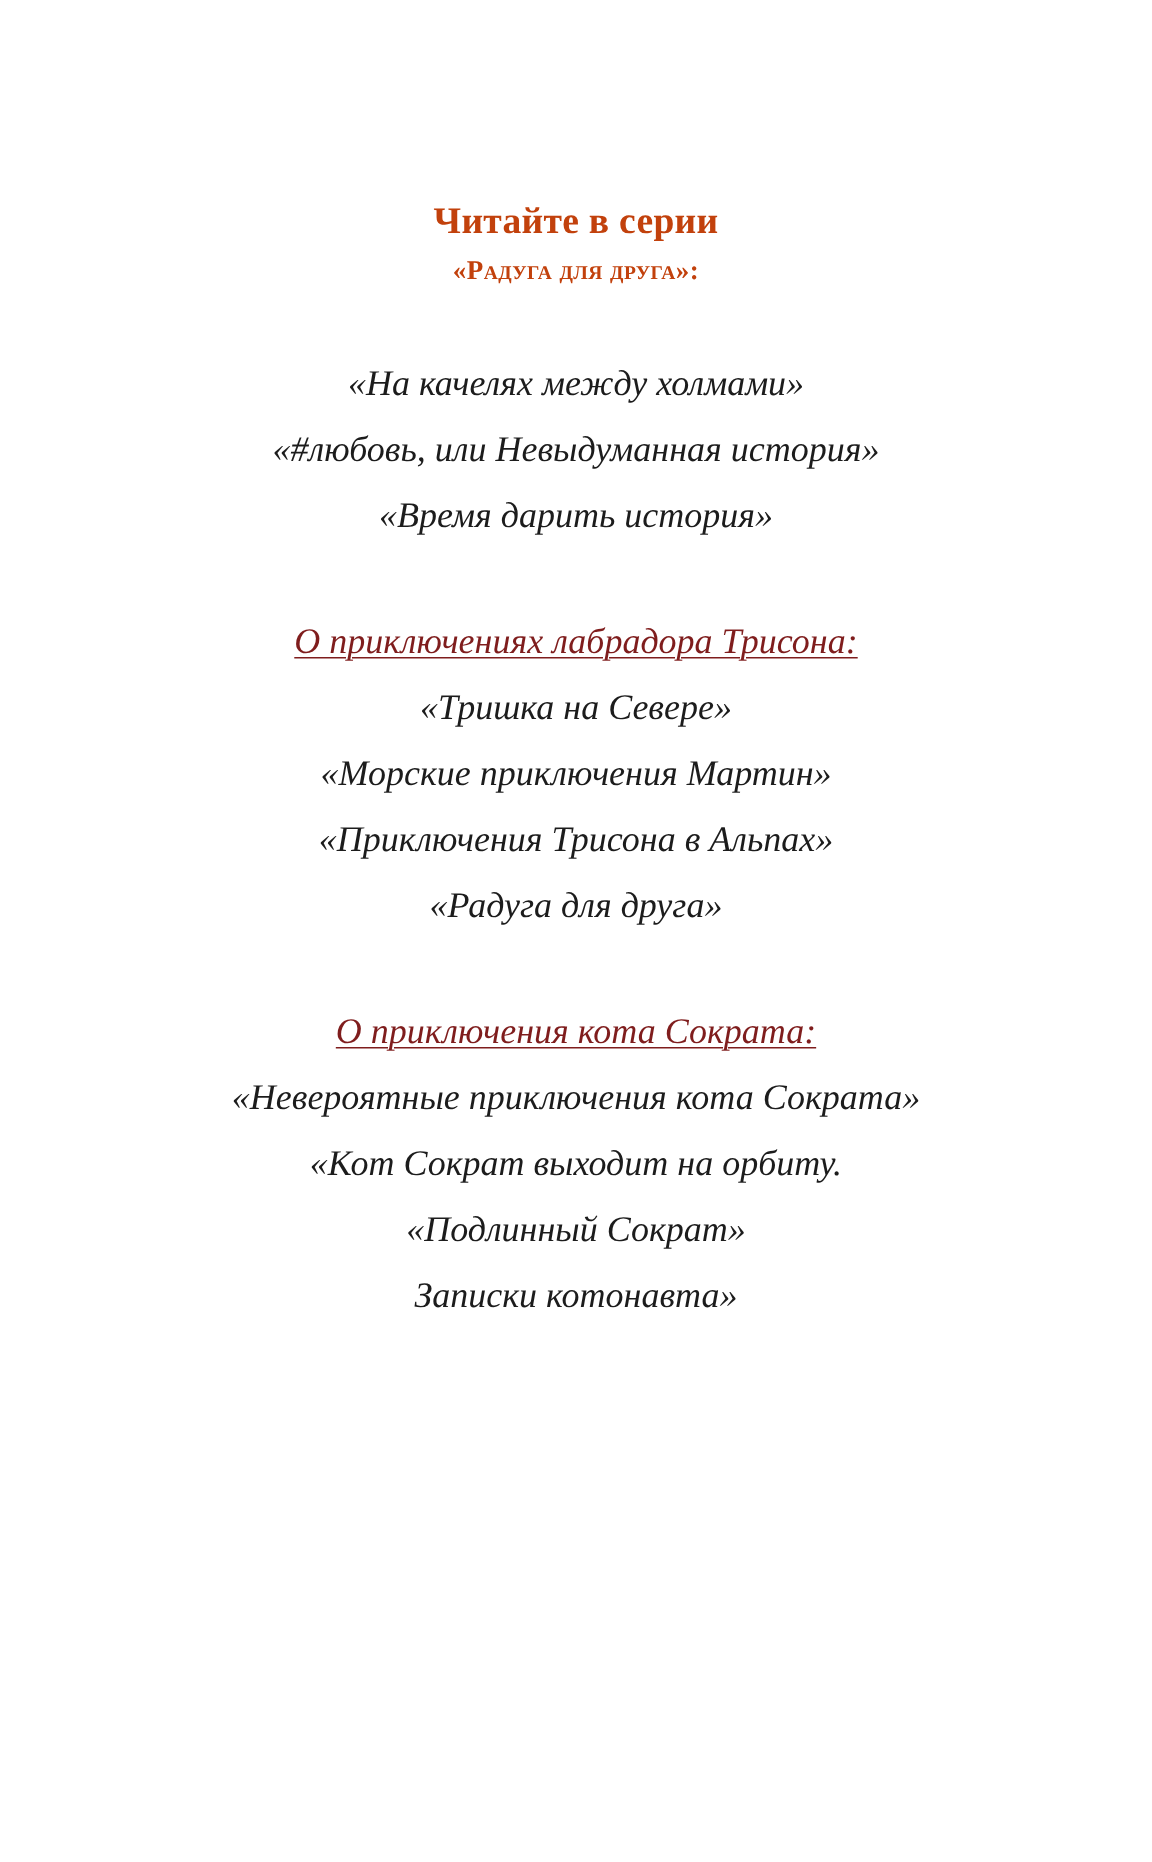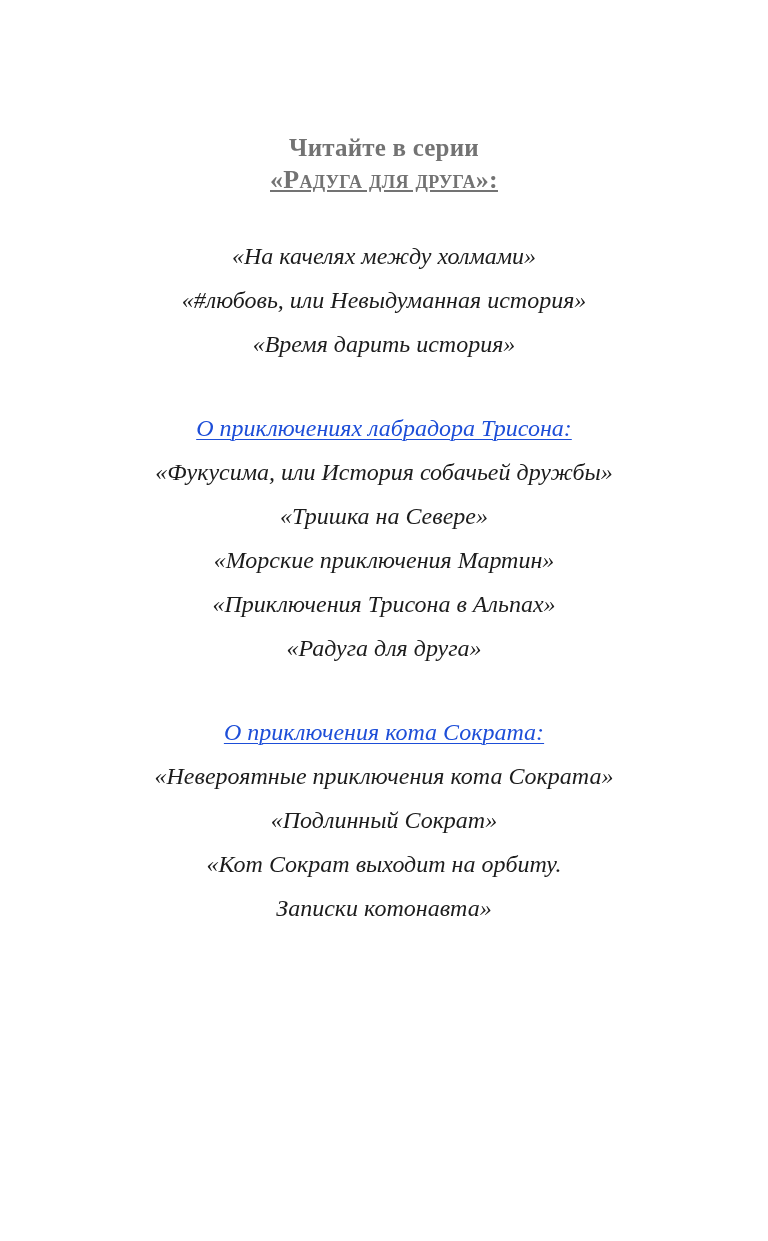--- a/index.html
+++ b/index.html
@@ -32,49 +32,48 @@
   }
 
   
   .series-heading {
     margin: 0 0 0 0;
     text-align: center;
     font-weight: bold;
     font-size: 25px;
     line-height: 32px;
     letter-spacing: 0.2px;
-    color: #737373;
+    color: #c2410c;
   }
   .series-heading .line {
     display: block;
   }
   .series-heading .line.smallcaps {
     font-variant: small-caps;
-    font-size: 26px;
+    font-size: 18px;
     letter-spacing: 0.3px;
-    text-decoration: underline;
   }
 
   
   .group {
     margin-top: 40px;
   }
   .group.first-group {
     margin-top: 38px;
   }
 
   .group-heading {
     display: block;
     font-style: italic;
     font-size: 24px;
     line-height: 44px;
     text-decoration: underline;
     text-underline-offset: 3px;
     text-decoration-thickness: 1px;
-    color: #1d4ed8;
+    color: #7f1d1d;
     white-space: nowrap;
   }
 
   .title-line {
     display: block;
     font-style: italic;
     font-size: 24px;
     line-height: 44px;
     color: #1c1c1c;
     white-space: nowrap;
@@ -97,29 +96,28 @@
     </div>
 
     <div class="groups">
         <div class="group first-group">
           <span class="title-line">«На качелях между холмами»</span>
           <span class="title-line">«#любовь, или Невыдуманная история»</span>
           <span class="title-line">«Время дарить история»</span>
         </div>
         <div class="group">
           <span class="group-heading">О приключениях лабрадора Трисона:</span>
-          <span class="title-line">«Фукусима, или История собачьей дружбы»</span>
           <span class="title-line">«Тришка на Севере»</span>
           <span class="title-line">«Морские приключения Мартин»</span>
           <span class="title-line">«Приключения Трисона в Альпах»</span>
           <span class="title-line">«Радуга для друга»</span>
         </div>
         <div class="group">
           <span class="group-heading">О приключения кота Сократа:</span>
           <span class="title-line">«Невероятные приключения кота Сократа»</span>
+          <span class="title-line">«Кот Сократ выходит на орбиту.</span>
           <span class="title-line">«Подлинный Сократ»</span>
-          <span class="title-line">«Кот Сократ выходит на орбиту.</span>
           <span class="title-line cont">Записки котонавта»</span>
         </div>
       </div>
 
   </div>
 </div>
 
 </body></html>

